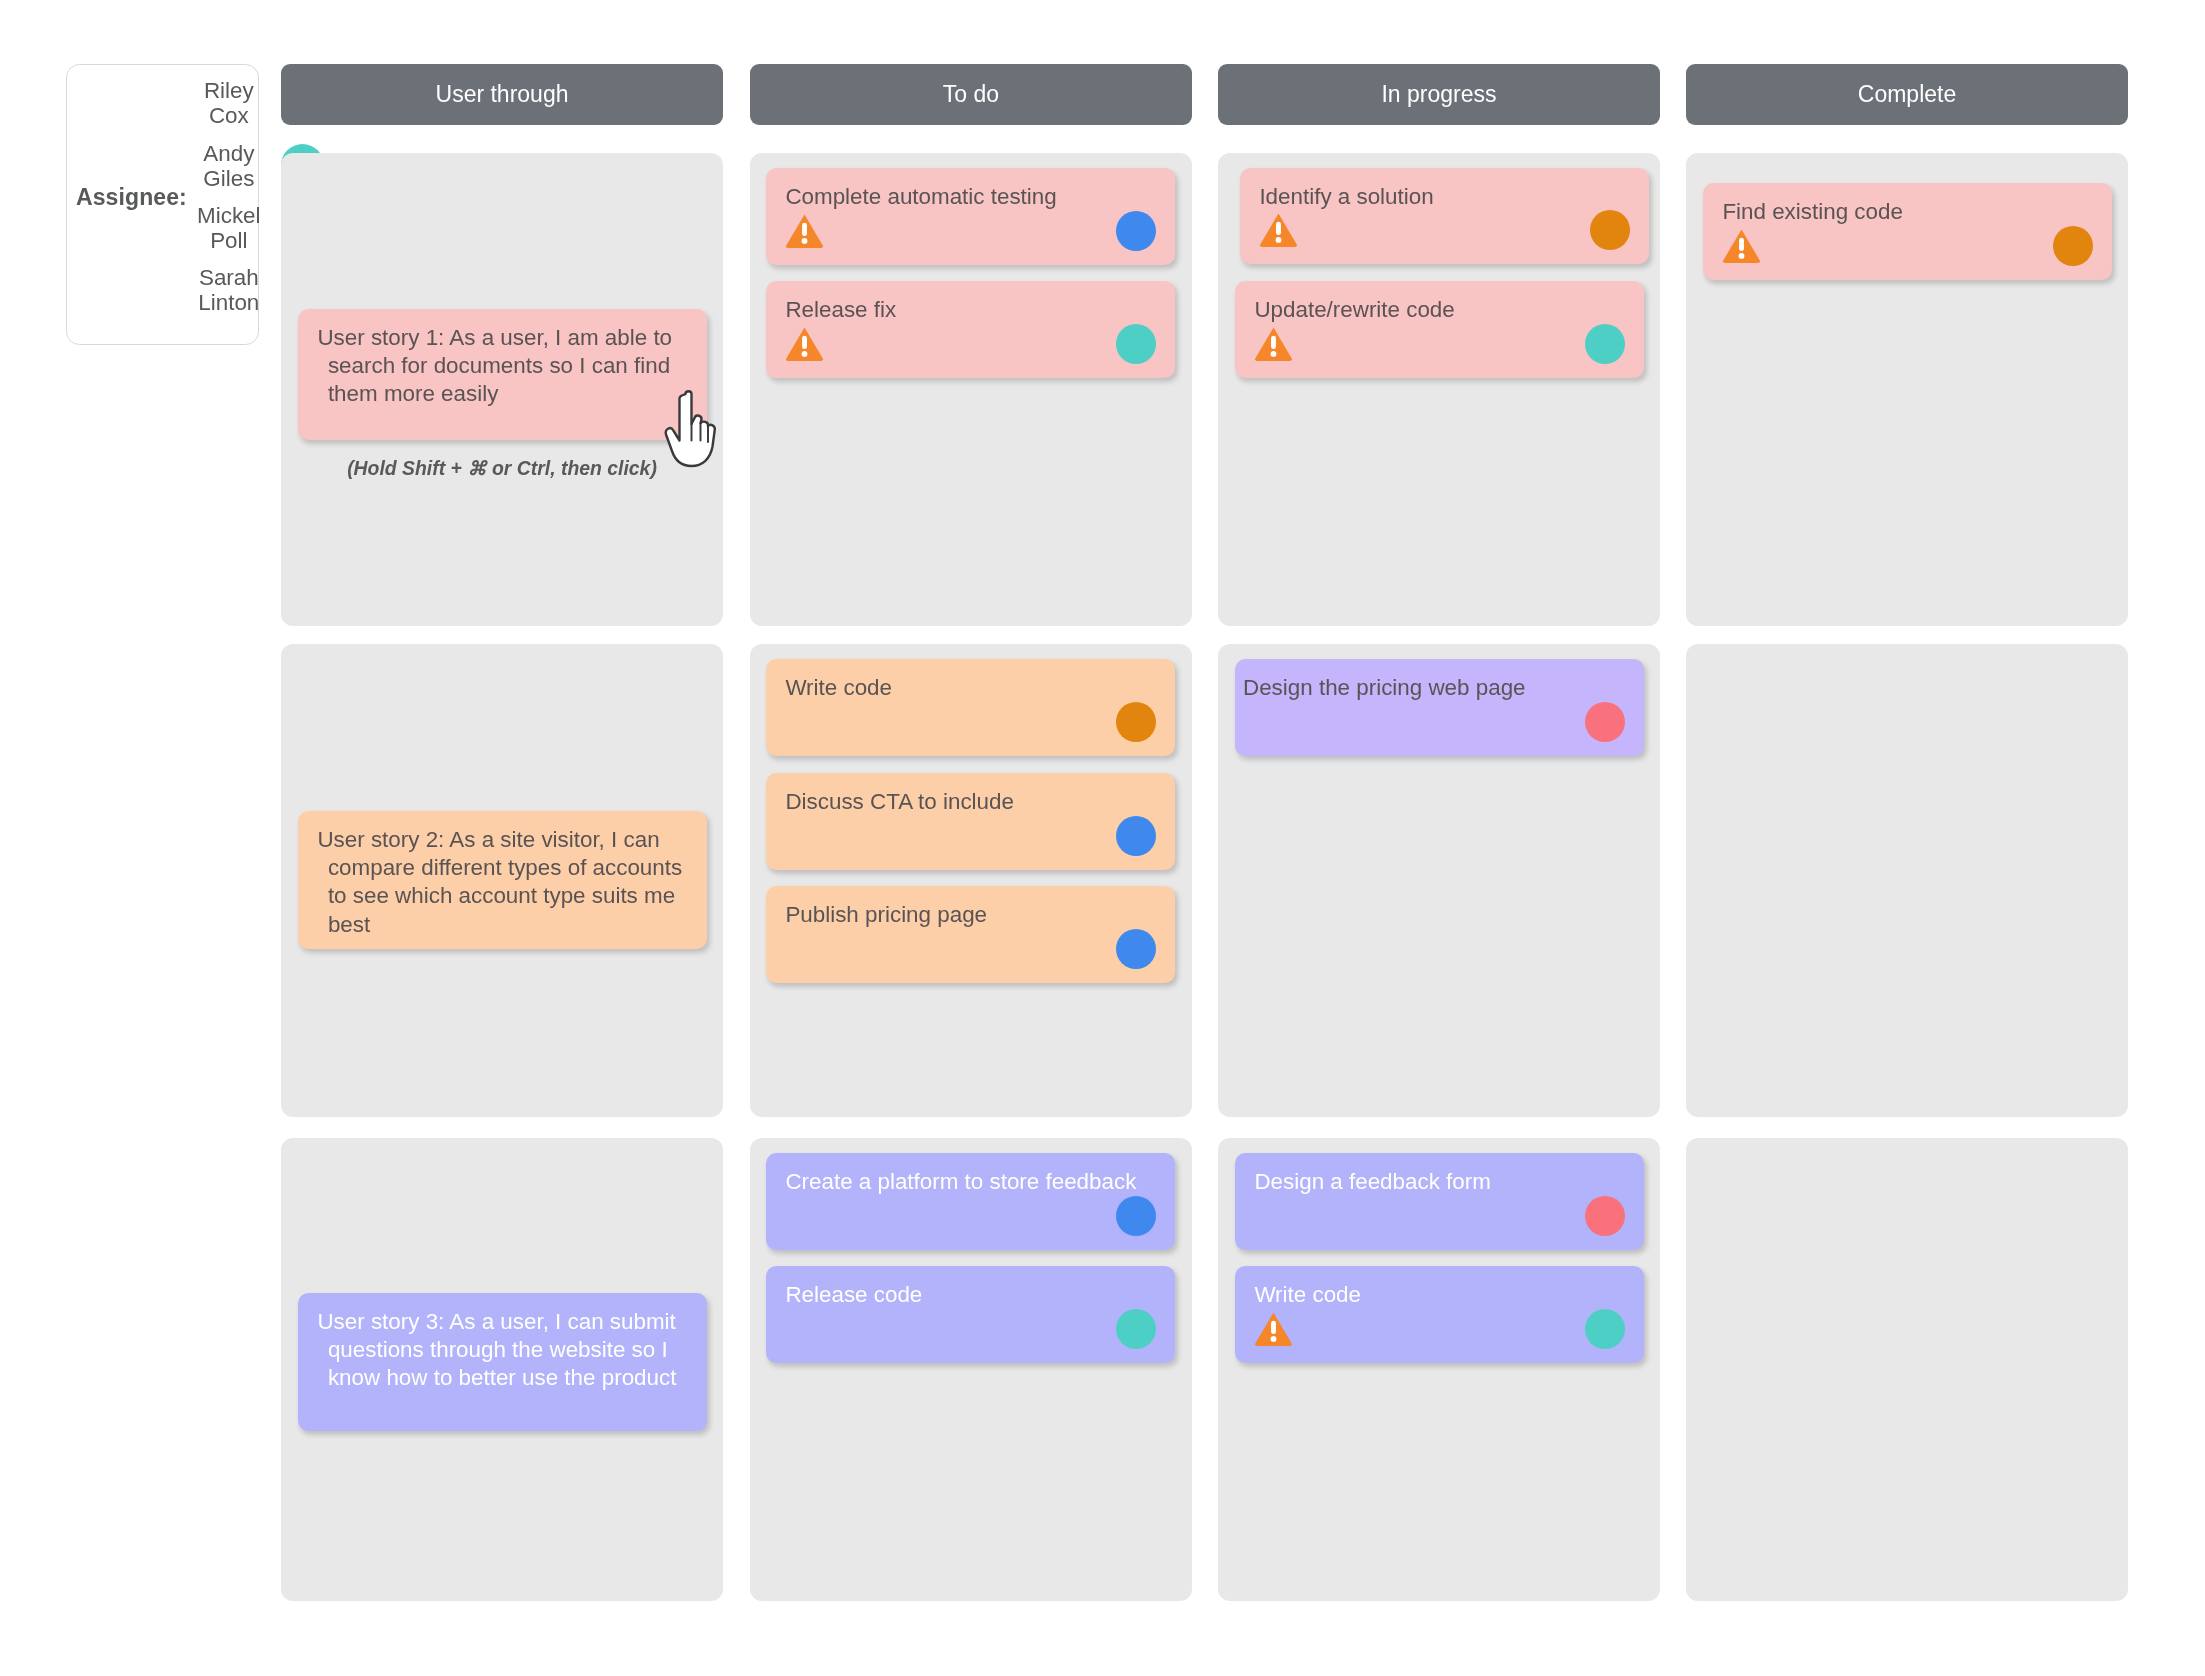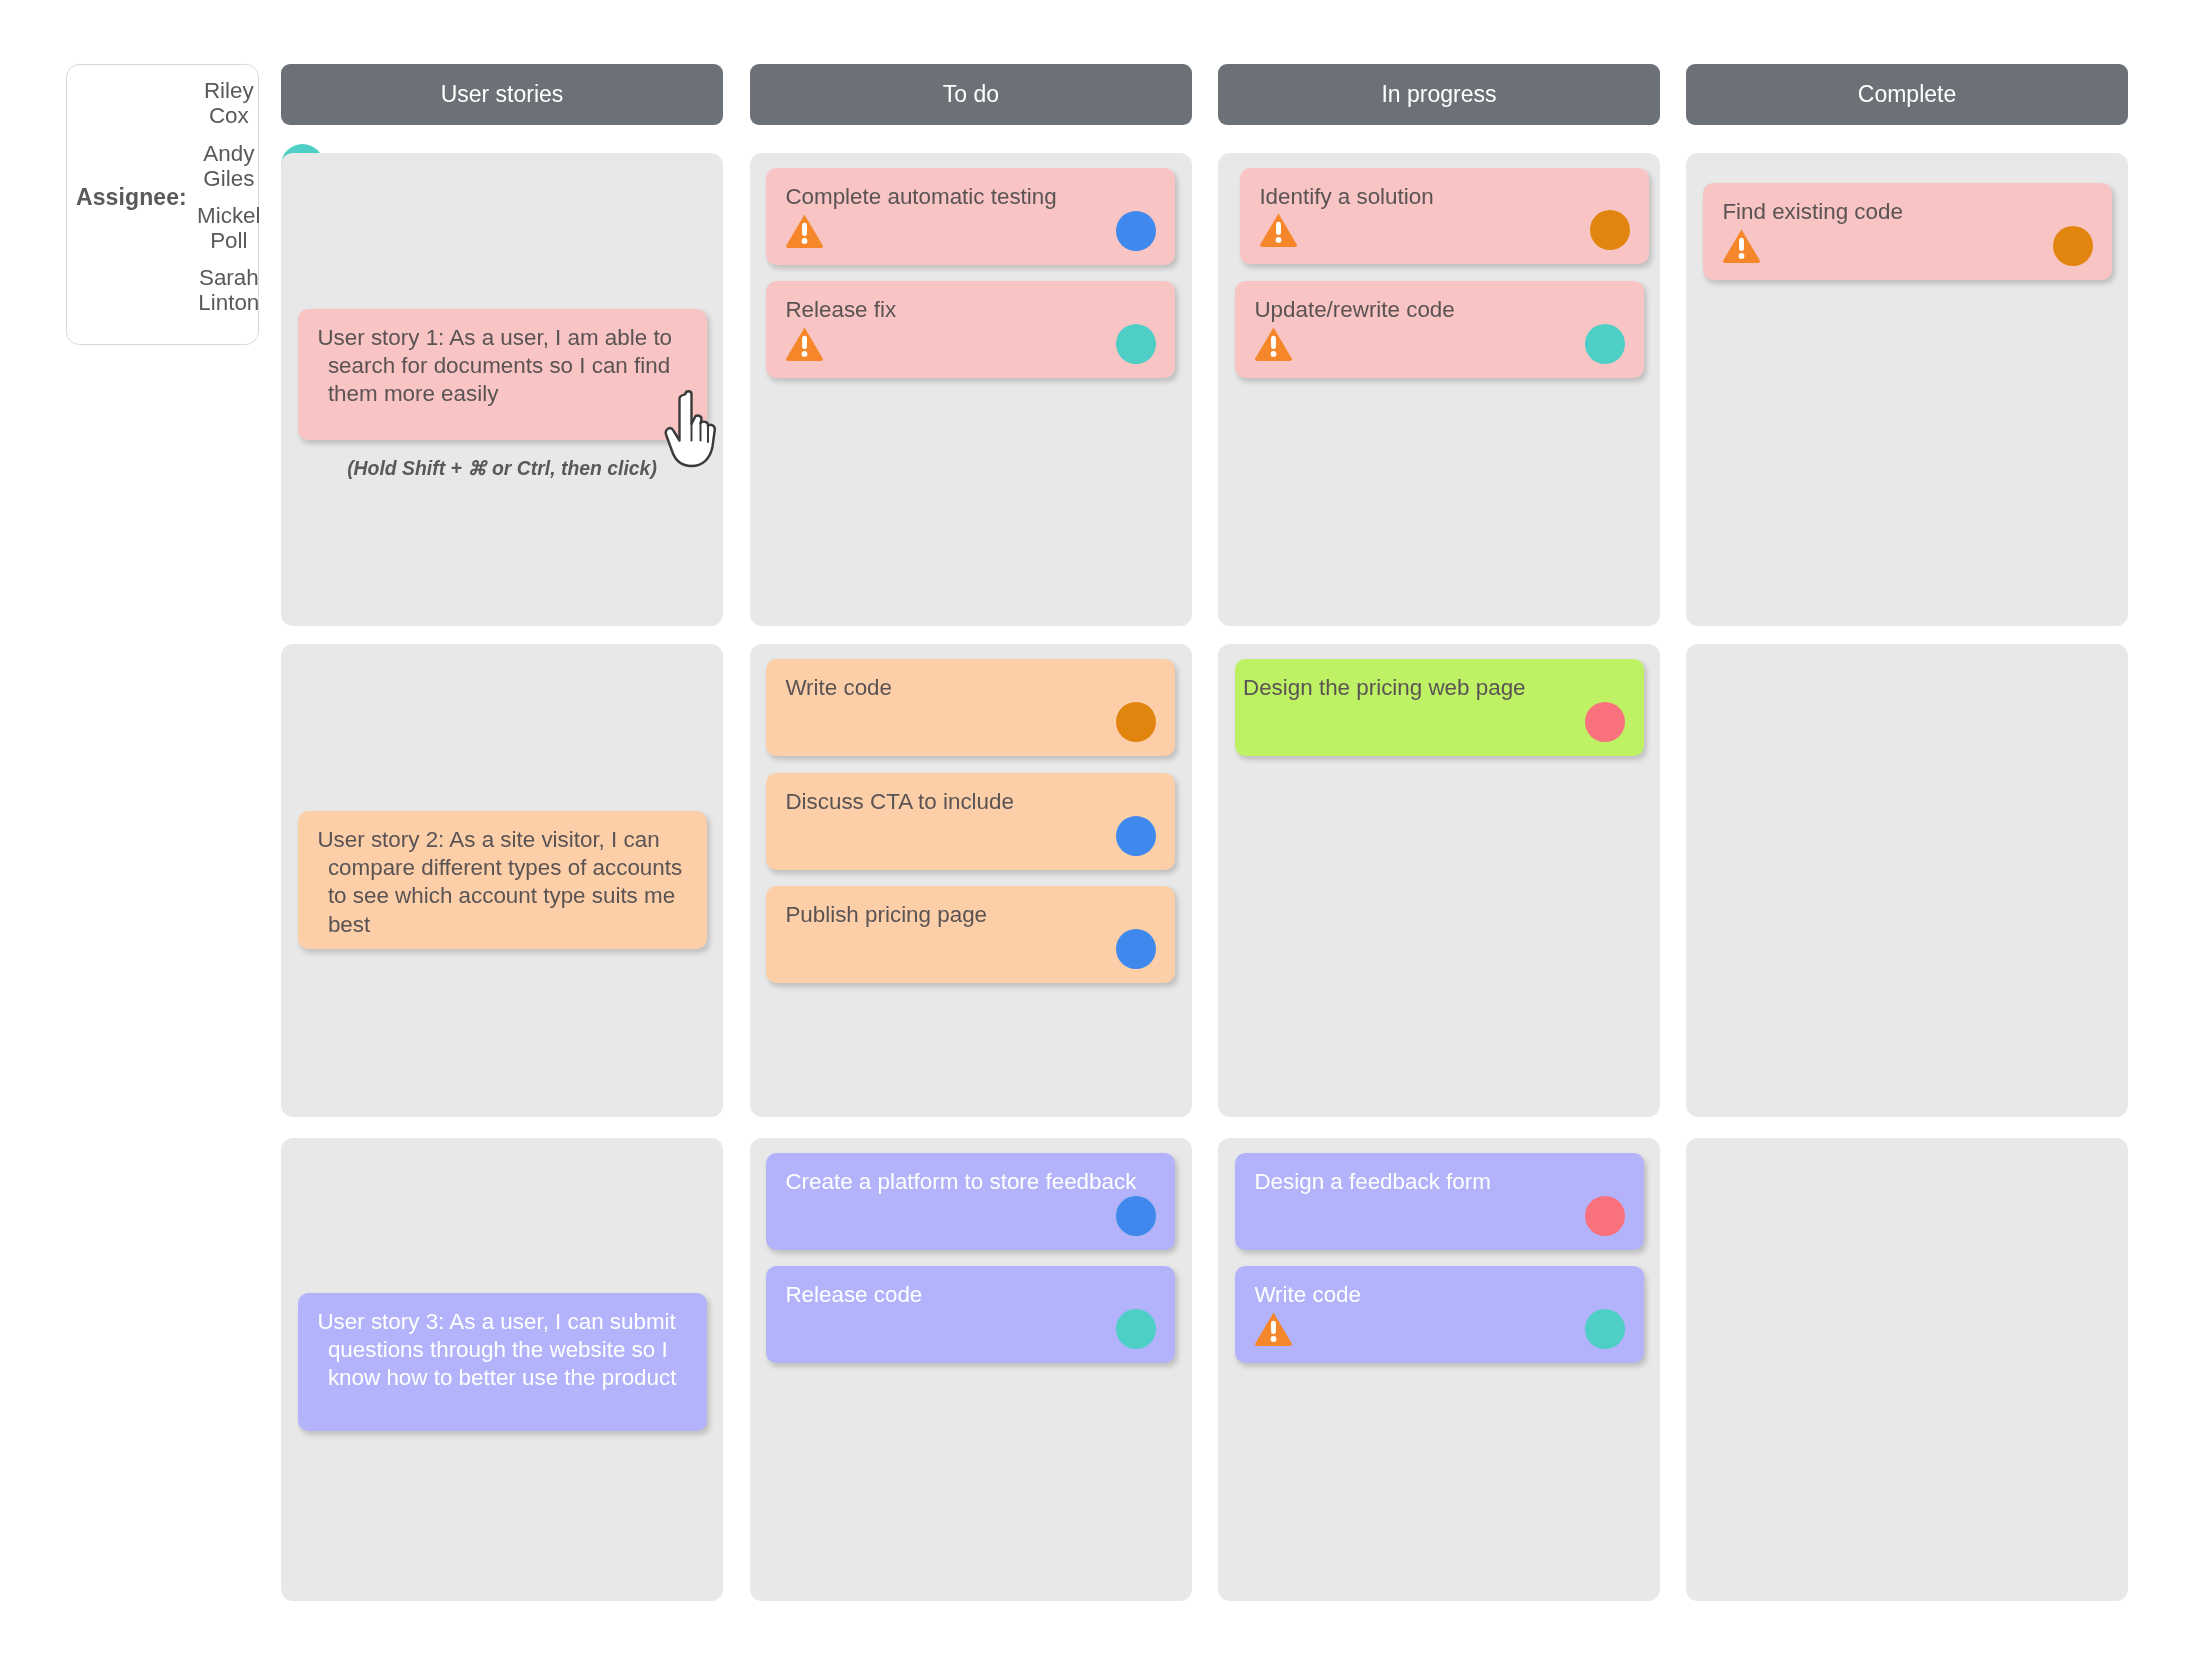--- a/index.html
+++ b/index.html
@@ -135,21 +135,21 @@
       <svg class="warn" viewBox="0 0 56 50">
         <path d="M28 2 L54 46 Q56 50 51 50 L5 50 Q0 50 2 46 Z" fill="#f5862a"></path>
         <rect x="24.5" y="14" width="7" height="19" rx="3.5" fill="#fff"></rect>
         <circle cx="28" cy="40" r="4.2" fill="#fff"></circle>
       </svg>
     </div>
   </div>
 
   <div id="board-content">
       <div class="col-head" style="left:281px; top:64px; width:442px;">
-        <span>User stories</span>
+        <span>User through</span>
       </div>
       <div class="col-head" style="left:750px; top:64px; width:442px;">
         <span>To do</span>
       </div>
       <div class="col-head" style="left:1218px; top:64px; width:442px;">
         <span>In progress</span>
       </div>
       <div class="col-head" style="left:1686px; top:64px; width:442px;">
         <span>Complete</span>
       </div>
@@ -242,21 +242,21 @@
           <div class="dot" style="width:40px;height:40px;background:#3f88ed;"></div>
         </div>
       </div>
       <div class="card " style="left:766px; top:886px; width:409px; height:97px; background:#fccfa8;">
         <div class="card-title">Publish pricing page</div>
         <div class="card-foot">
           <span class="spacer"></span>
           <div class="dot" style="width:40px;height:40px;background:#3f88ed;"></div>
         </div>
       </div>
-      <div class="card " style="left:1235px; top:659px; width:409px; height:97px; background:#bef264;padding-left:8px;">
+      <div class="card " style="left:1235px; top:659px; width:409px; height:97px; background:#c4b5fd;padding-left:8px;">
         <div class="card-title">Design the pricing web page</div>
         <div class="card-foot">
           <span class="spacer"></span>
           <div class="dot" style="width:40px;height:40px;background:#f9717c;"></div>
         </div>
       </div>
       <div class="lane" style="left:281px; top:1138px; width:442px; height:463px;"></div>
       <div class="lane" style="left:750px; top:1138px; width:442px; height:463px;"></div>
       <div class="lane" style="left:1218px; top:1138px; width:442px; height:463px;"></div>
       <div class="lane" style="left:1686px; top:1138px; width:442px; height:463px;"></div>

